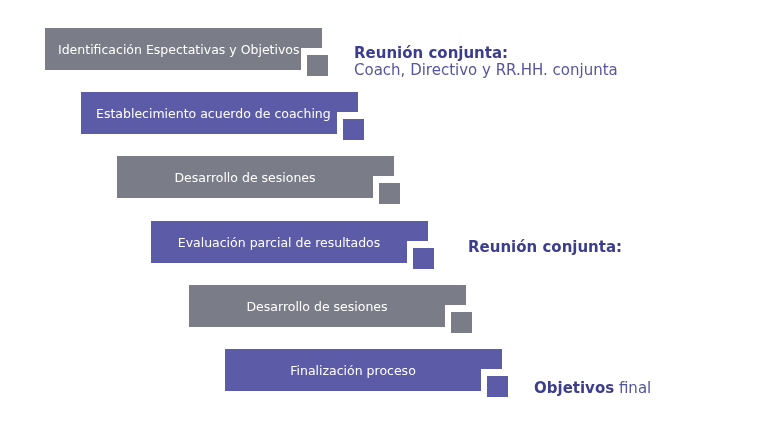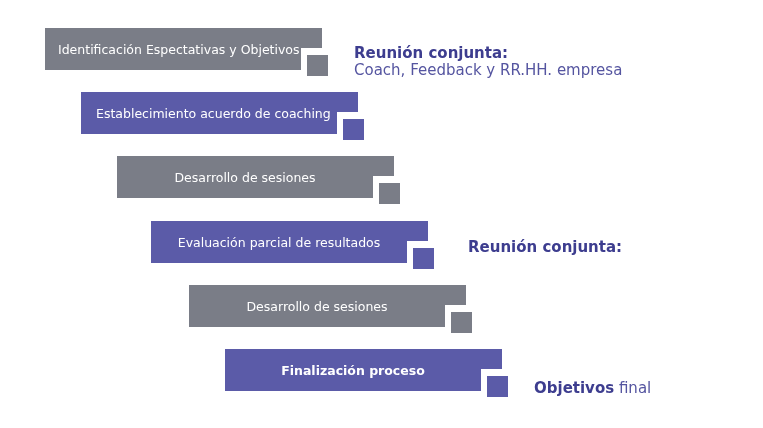--- a/index.html
+++ b/index.html
@@ -43,29 +43,29 @@
   <div class="label">Evaluación parcial de resultados</div>
   <div class="sq"></div>
 </div>
 
 <div class="step gray" style="left:189px; top:285px;">
   <div class="bar"></div>
   <div class="label">Desarrollo de sesiones</div>
   <div class="sq"></div>
 </div>
 
-<div class="step purple" style="left:225px; top:349px;font-weight:bold;">
+<div class="step purple" style="left:225px; top:349px;">
   <div class="bar"></div>
   <div class="label">Finalización proceso</div>
   <div class="sq"></div>
 </div>
 
 <div class="note" style="left:354px; top:45px;">
   <div class="strong">Reunión conjunta:</div>
-  <div>Coach, Feedback y RR.HH. empresa</div>
+  <div>Coach, Directivo y RR.HH. conjunta</div>
 </div>
 
 <div class="note" style="left:468px; top:239px;">
   <div class="strong">Reunión conjunta:</div>
 </div>
 
 <div class="note" style="left:534px; top:380px;">
   <span class="strong">Objetivos</span>
   <span>final</span>
 </div>

